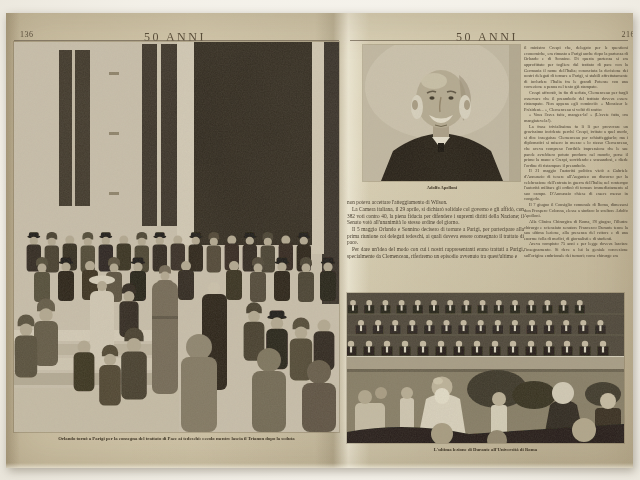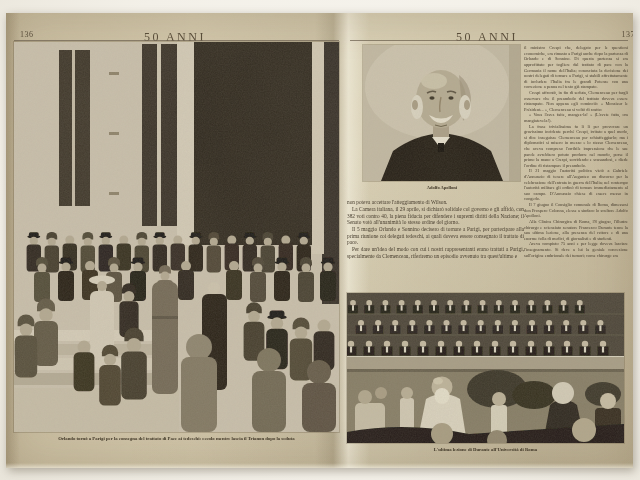--- a/index.html
+++ b/index.html
@@ -225,21 +225,21 @@
       </svg>
     </div>
 
     <div class="capbox" style="left:4px;top:423px;width:332px">
       <div class="capin">Orlando tornò a Parigi per la consegna del trattato di Pace ai tedeschi: eccolo mentre lascia il Trianon dopo la seduta</div>
     </div>
   </div>
 
   <div>
     <div class="hdr" style="left:340px;width:282px;text-align:center">50 ANNI</div>
-    <div class="pnum" style="right:-2px">137</div>
+    <div class="pnum" style="right:-2px">216</div>
     <div class="rule" style="left:344px;width:278px"></div>
 
     <div class="photo" style="left:357px;top:32px;width:157px;height:136px">
       <svg viewBox="0 0 157 136" preserveAspectRatio="none">
         <rect width="157" height="136" fill="#c2b9a3"></rect>
         <ellipse cx="74" cy="42" rx="72" ry="52" fill="#cfc7b1" opacity="0.75"></ellipse>
         <rect x="146" y="0" width="11" height="136" fill="#a89e86" opacity="0.6"></rect>
         <path d="M18,136 L30,106 Q52,90 78,88 Q106,90 128,106 L140,136 Z" fill="#241e15"></path>
         <rect x="70" y="78" width="16" height="14" fill="#ab9f87"></rect>
         <path d="M69,92 L78,104 L87,92 Z" fill="#e6e0ce"></path>

